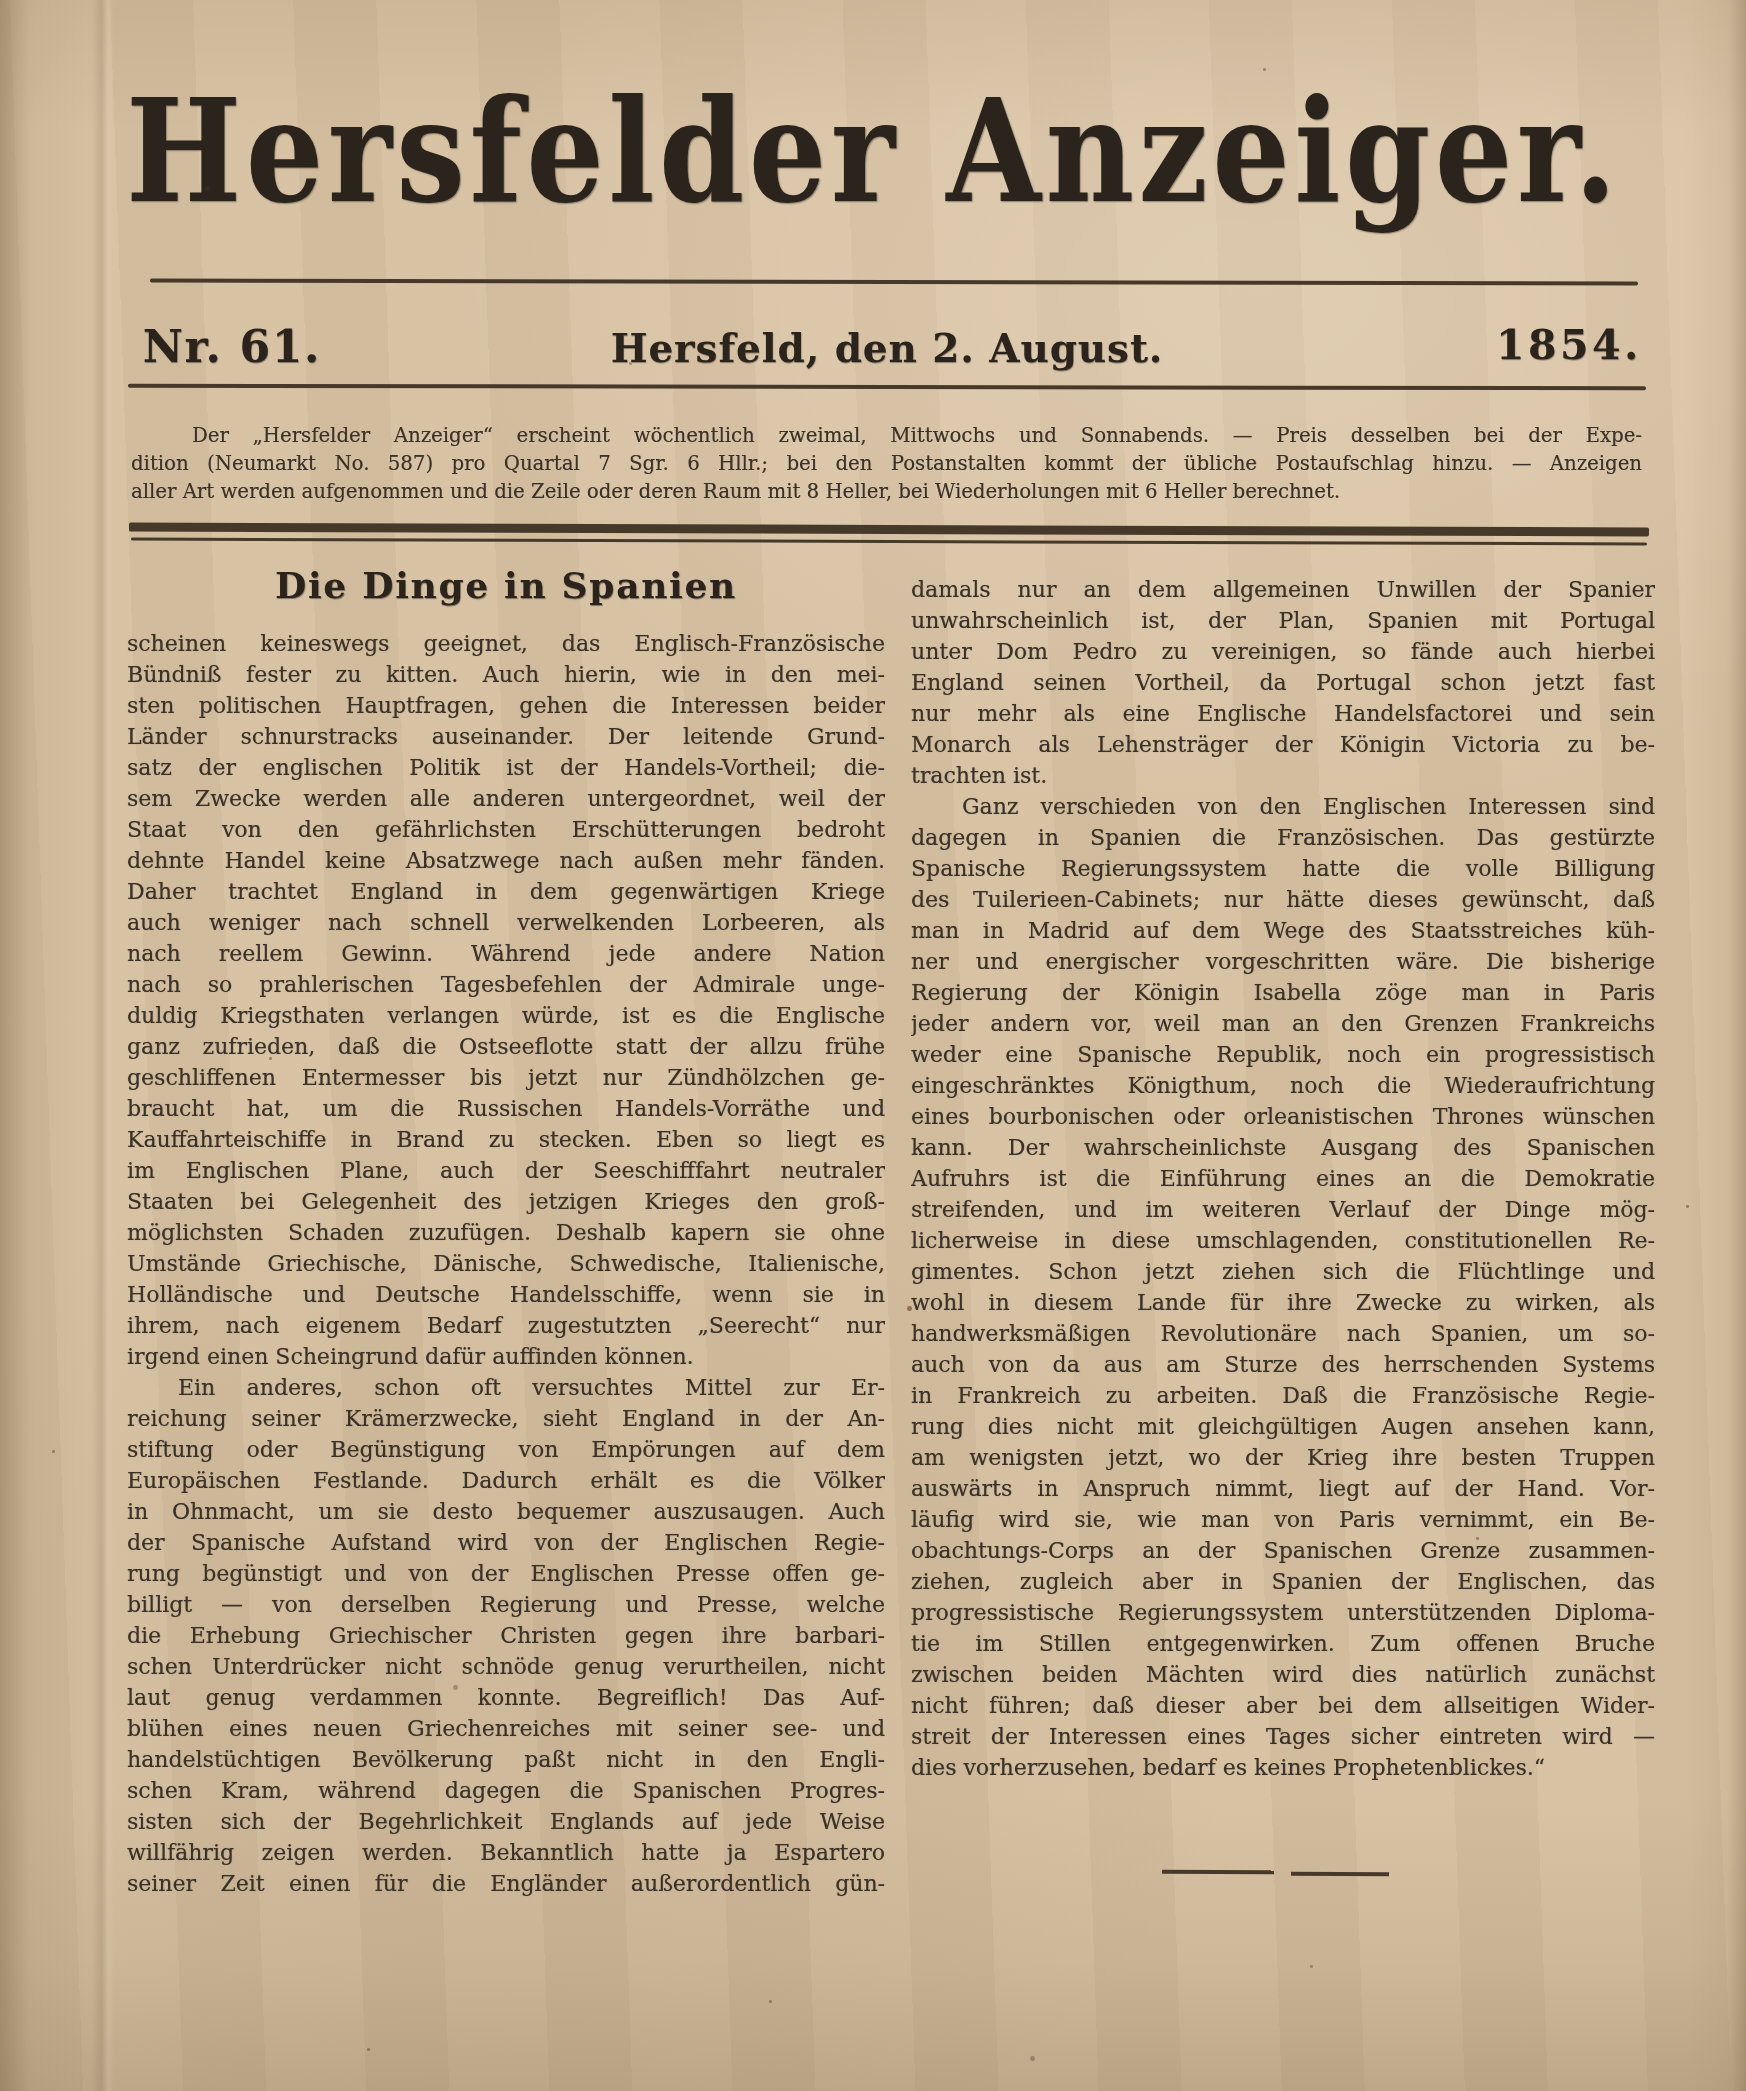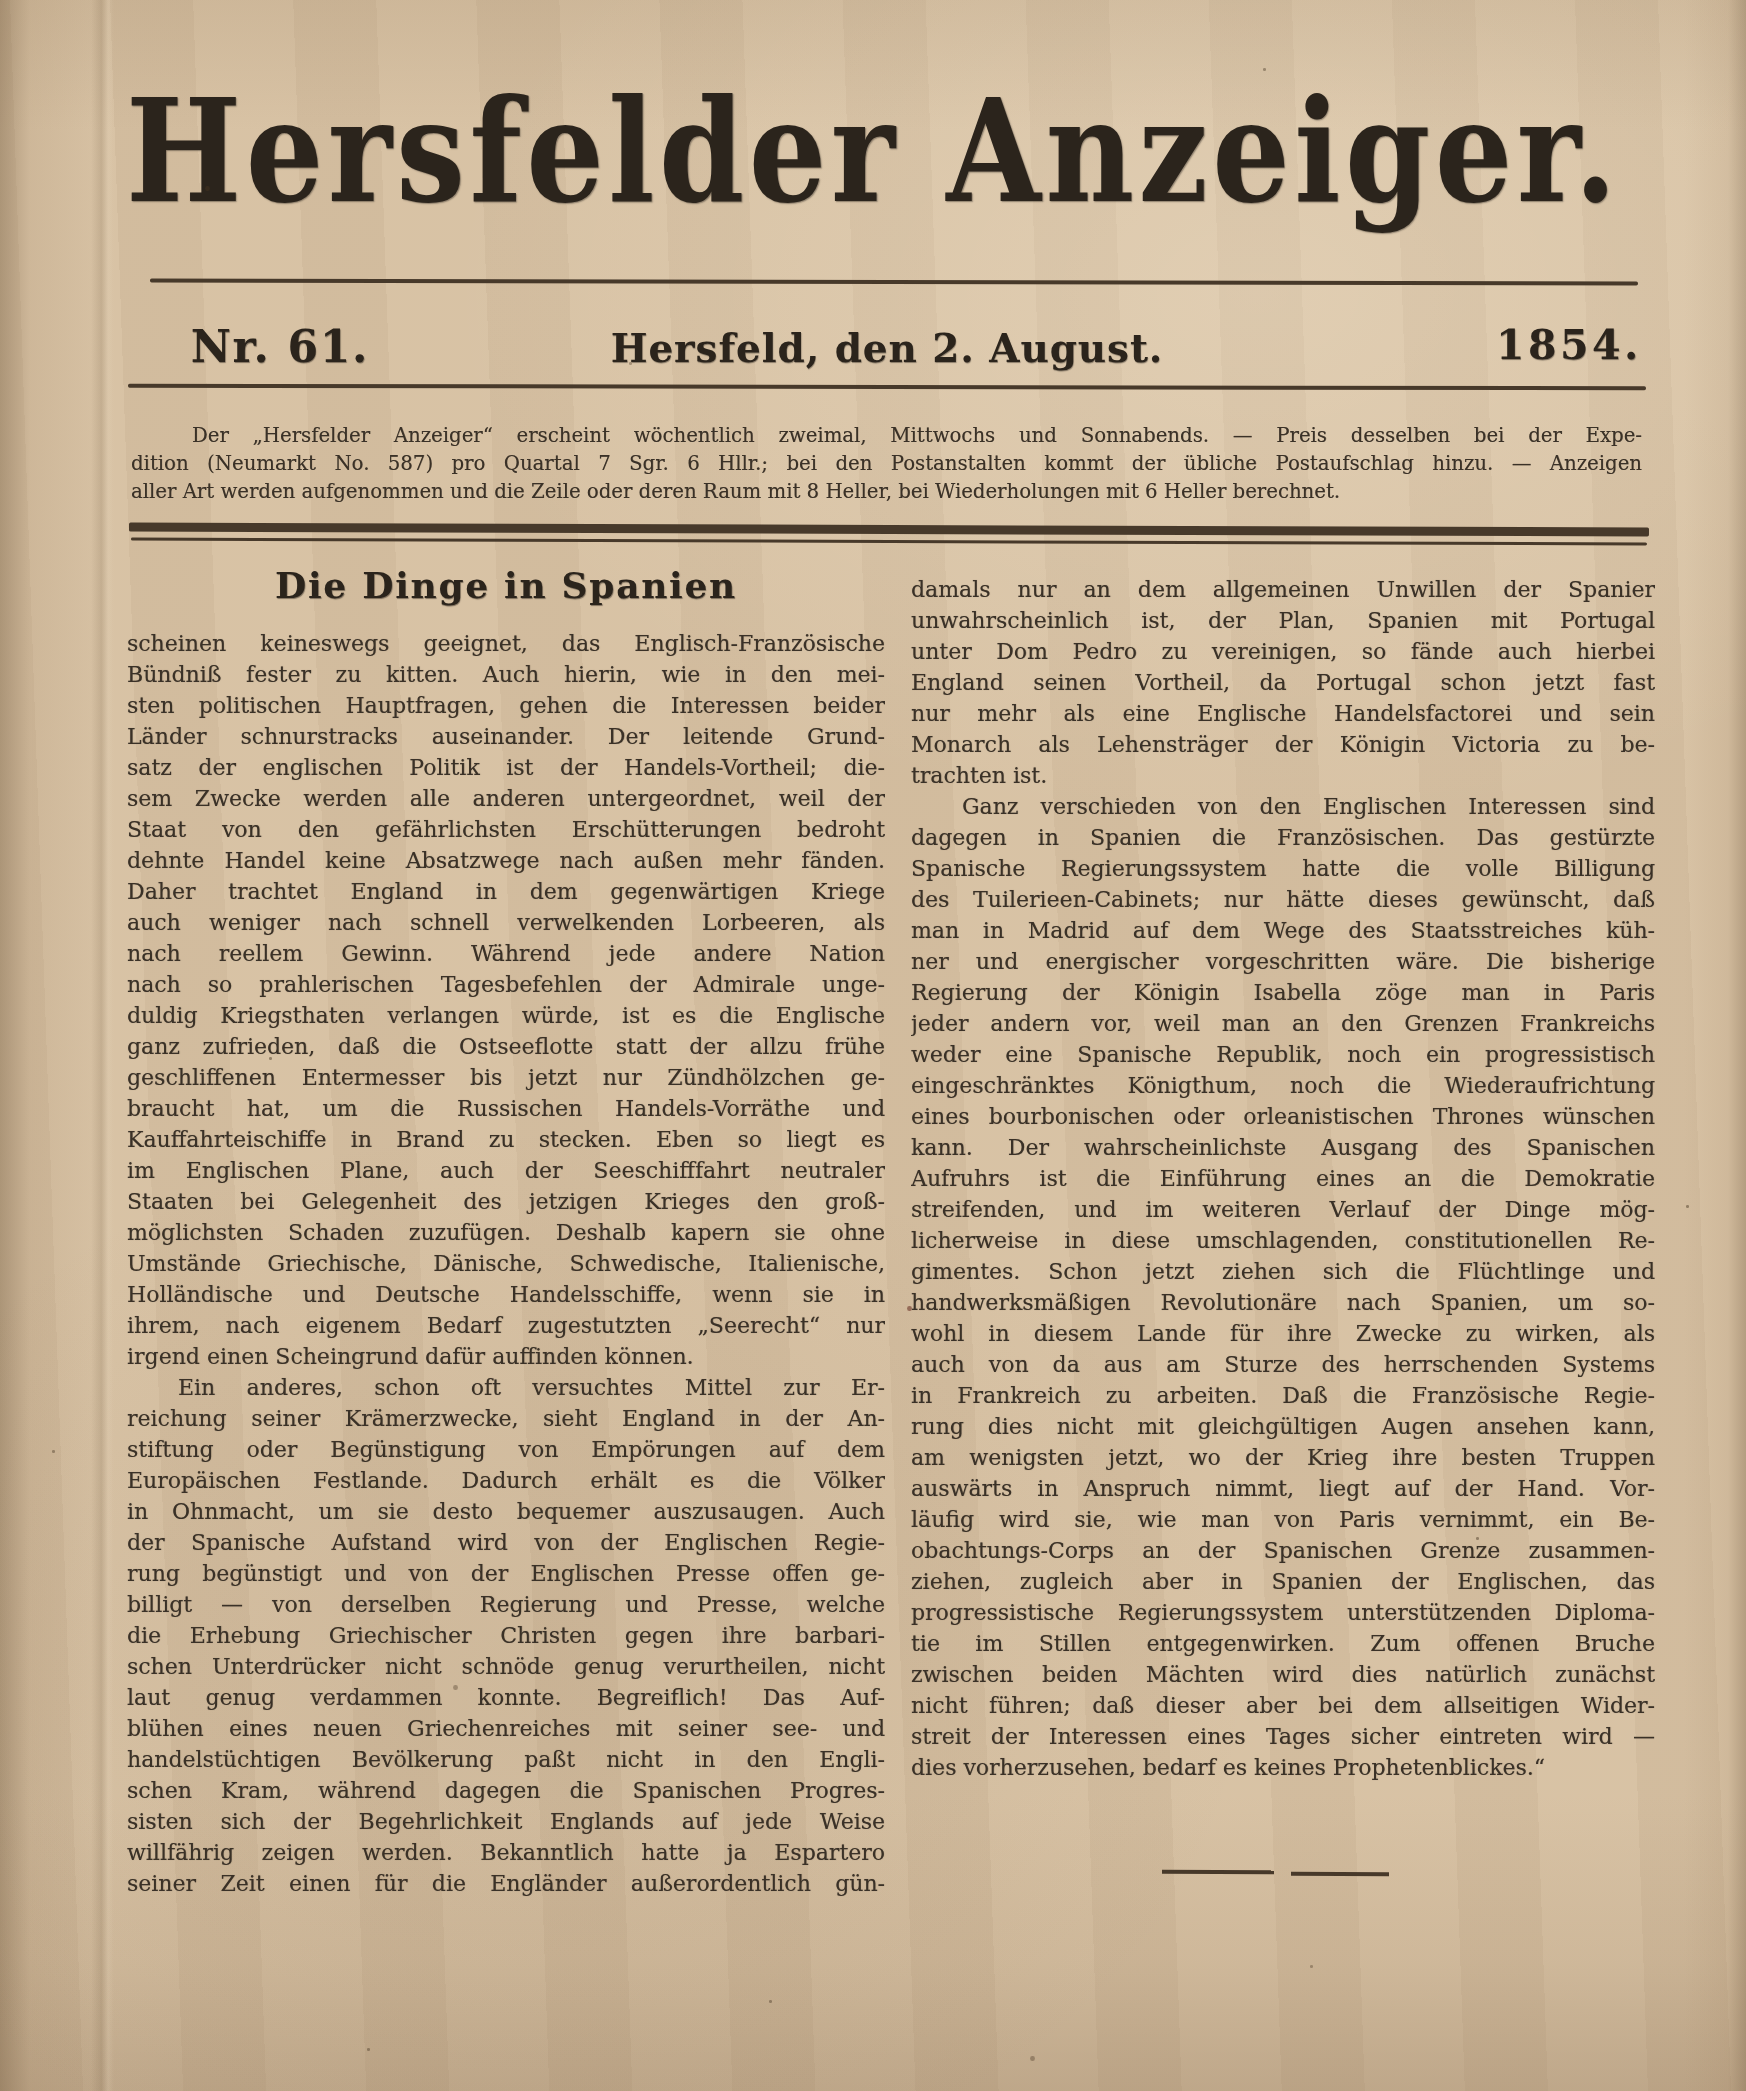--- a/index.html
+++ b/index.html
@@ -43,21 +43,20 @@
   .rule{position:absolute;background:var(--rule);border-radius:1.7px;}
   .rule-masthead{left:150px;top:280px;width:1488px;height:4.4px;transform:rotate(.12deg);}
   .rule-dateline{left:128px;top:385px;width:1518px;height:3.5px;transform:rotate(.1deg);}
   .dateline{
     position:absolute;left:127px;top:321px;width:1520px;height:61px;
     font-weight:bold;color:var(--ink_dark);
   }
   .dateline .issue{
     position:absolute;left:15.7px;top:0;font-size:44px;letter-spacing:1.7px;
     text-shadow:0.6px 0.6px 0.9px rgba(43,36,28,.5);
-    margin-left:48px;
   }
   .dateline .place{
     position:absolute;left:0;right:0;top:3.5px;text-align:center;font-size:39px;letter-spacing:0.9px;
     text-shadow:0.5px 0.5px 0.9px rgba(43,36,28,.45);
   }
   .dateline .year{
     position:absolute;right:5.2px;top:0;font-size:41px;letter-spacing:3.5px;
     text-shadow:0.6px 0.6px 0.9px rgba(43,36,28,.5);
   }
   .notice{
@@ -201,22 +200,22 @@
       <div class="tline">Regierung der Königin Isabella zöge man in Paris</div>
       <div class="tline">jeder andern vor, weil man an den Grenzen Frankreichs</div>
       <div class="tline">weder eine Spanische Republik, noch ein progressistisch</div>
       <div class="tline">eingeschränktes Königthum, noch die Wiederaufrichtung</div>
       <div class="tline">eines bourbonischen oder orleanistischen Thrones wünschen</div>
       <div class="tline">kann.  Der wahrscheinlichste Ausgang des Spanischen</div>
       <div class="tline">Aufruhrs ist die Einführung eines an die Demokratie</div>
       <div class="tline">streifenden, und im weiteren Verlauf der Dinge mög-</div>
       <div class="tline">licherweise in diese umschlagenden, constitutionellen Re-</div>
       <div class="tline">gimentes.  Schon jetzt ziehen sich die Flüchtlinge und</div>
+      <div class="tline">wohl in diesem Lande für ihre Zwecke zu wirken, als</div>
       <div class="tline">handwerksmäßigen Revolutionäre nach Spanien, um so-</div>
-      <div class="tline">wohl in diesem Lande für ihre Zwecke zu wirken, als</div>
       <div class="tline">auch von da aus am Sturze des herrschenden Systems</div>
       <div class="tline">in Frankreich zu arbeiten.  Daß die Französische Regie-</div>
       <div class="tline">rung dies nicht mit gleichgültigen Augen ansehen kann,</div>
       <div class="tline">am wenigsten jetzt, wo der Krieg ihre besten Truppen</div>
       <div class="tline">auswärts in Anspruch nimmt, liegt auf der Hand.  Vor-</div>
       <div class="tline">läufig wird sie, wie man von Paris vernimmt, ein Be-</div>
       <div class="tline">obachtungs-Corps an der Spanischen Grenze zusammen-</div>
       <div class="tline">ziehen, zugleich aber in Spanien der Englischen, das</div>
       <div class="tline">progressistische Regierungssystem unterstützenden Diploma-</div>
       <div class="tline">tie im Stillen entgegenwirken.  Zum offenen Bruche</div>

